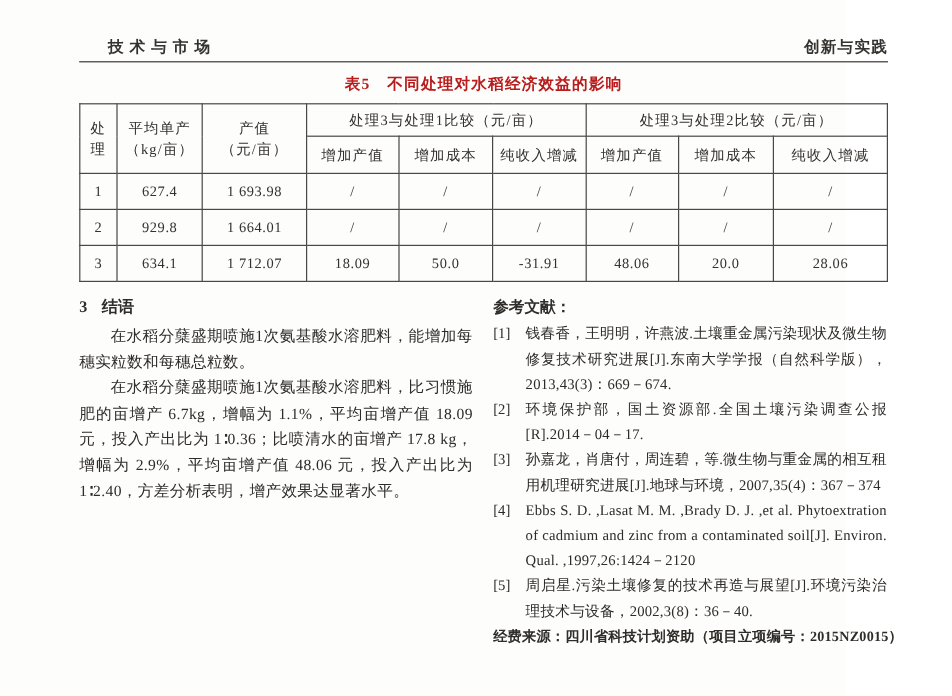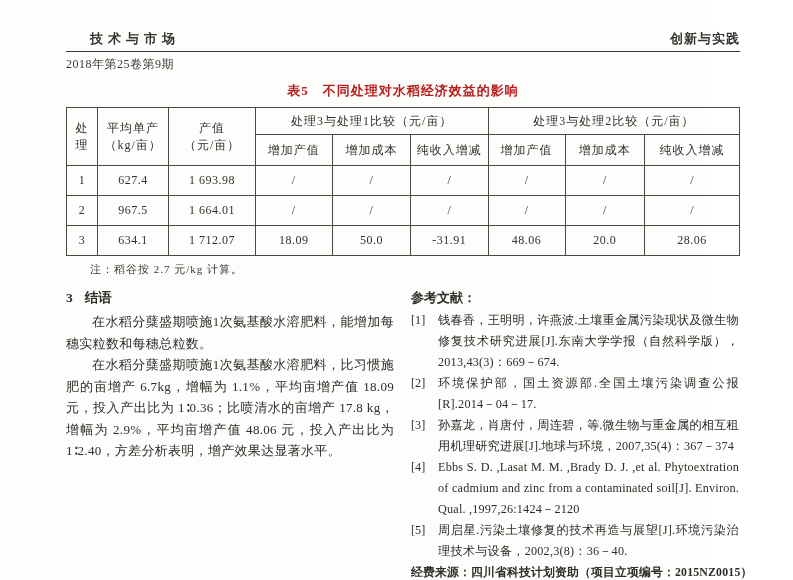--- a/index.html
+++ b/index.html
@@ -144,21 +144,20 @@
 </head>
 <body>
 
 <div class="page">
   <div class="content">
 
     <div class="masthead">
       <span class="journal-name">技术与市场</span>
       <span class="column-name">创新与实践</span>
     </div>
-    <div class="issue-info">2018年第25卷第9期</div>
 
     <div class="table-caption">表5　不同处理对水稻经济效益的影响</div>
 
     <table class="econ">
       <colgroup>
         <col style="width:4.5%">
           <col style="width:10.4%">
           <col style="width:12.6%">
         <col style="width:11.2%">
           <col style="width:11.4%">
@@ -197,21 +196,21 @@
           <td>1 693.98</td>
           <td>/</td>
           <td>/</td>
           <td>/</td>
           <td>/</td>
           <td>/</td>
           <td>/</td>
         </tr>
         <tr>
           <td>2</td>
-          <td>967.5</td>
+          <td>929.8</td>
           <td>1 664.01</td>
           <td>/</td>
           <td>/</td>
           <td>/</td>
           <td>/</td>
           <td>/</td>
           <td>/</td>
         </tr>
         <tr>
           <td>3</td>
@@ -220,21 +219,20 @@
           <td>18.09</td>
           <td>50.0</td>
           <td>-31.91</td>
           <td>48.06</td>
           <td>20.0</td>
           <td>28.06</td>
         </tr>
       </tbody>
     </table>
 
-    <div class="table-note">注：稻谷按 2.7 元/kg 计算。</div>
 
     <div class="columns">
 
       <div class="col">
         <div class="section-heading">
           <span class="sec-num">3</span><span>结语</span>
         </div>
         <p class="para">在水稻分蘖盛期喷施1次氨基酸水溶肥料，能增加每穗实粒数和每穗总粒数。</p>
         <p class="para">在水稻分蘖盛期喷施1次氨基酸水溶肥料，比习惯施肥的亩增产 6.7kg，增幅为 1.1%，平均亩增产值 18.09 元，投入产出比为 1∶0.36；比喷清水的亩增产 17.8 kg，增幅为 2.9%，平均亩增产值 48.06 元，投入产出比为 1∶2.40，方差分析表明，增产效果达显著水平。</p>
       </div>

